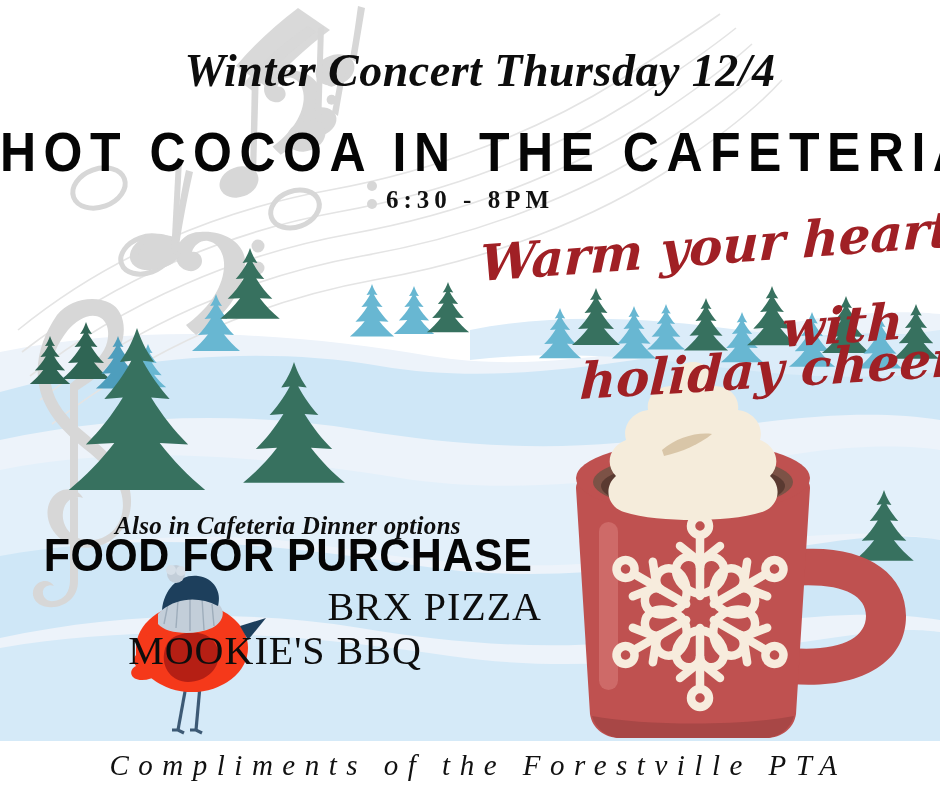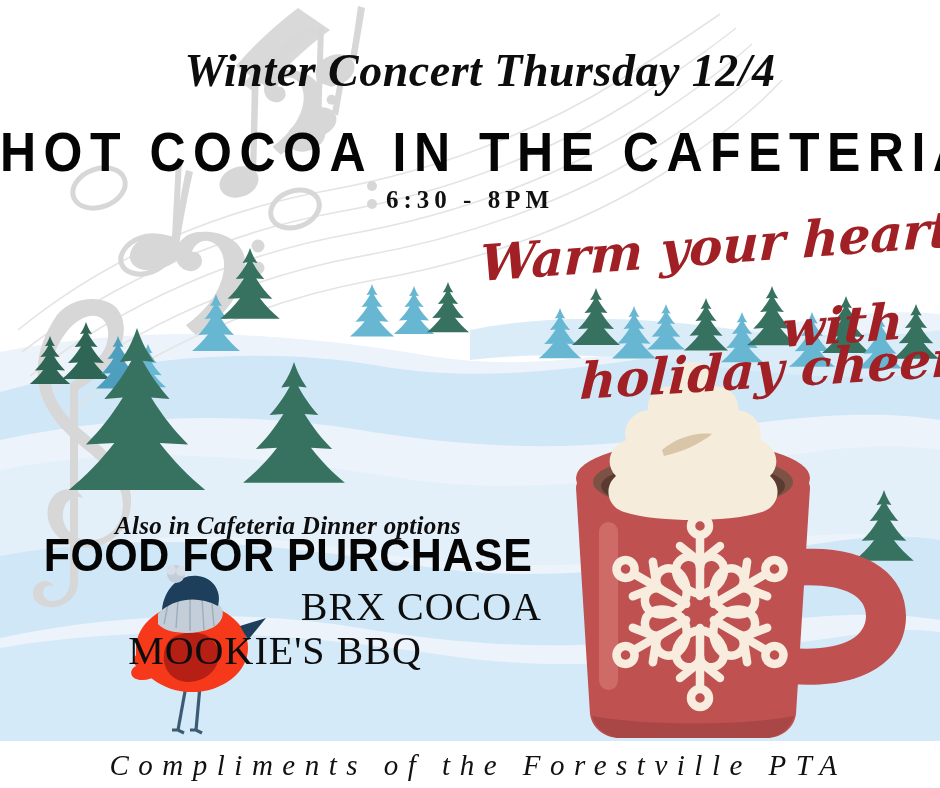--- a/index.html
+++ b/index.html
@@ -398,19 +398,19 @@
   <div class="t" id="time-text">6:30 - 8PM</div>
 
   <div class="script" id="script1">Warm your heart</div>
   <div class="script" id="script2">with</div>
   <div class="script" id="script3">holiday cheer</div>
 
   <div class="t" id="also-line">Also in Cafeteria Dinner options</div>
 
   <div class="t" id="food-line">FOOD FOR PURCHASE</div>
 
-  <div class="t" id="vendor1">BRX COCOA</div>
+  <div class="t" id="vendor1">BRX PIZZA</div>
 
   <div class="t" id="vendor2">MOOKIE'S BBQ</div>
 
   <div class="t" id="footer-text">Compliments of the Forestville PTA</div>
 
 </div>
 
 </body></html>

